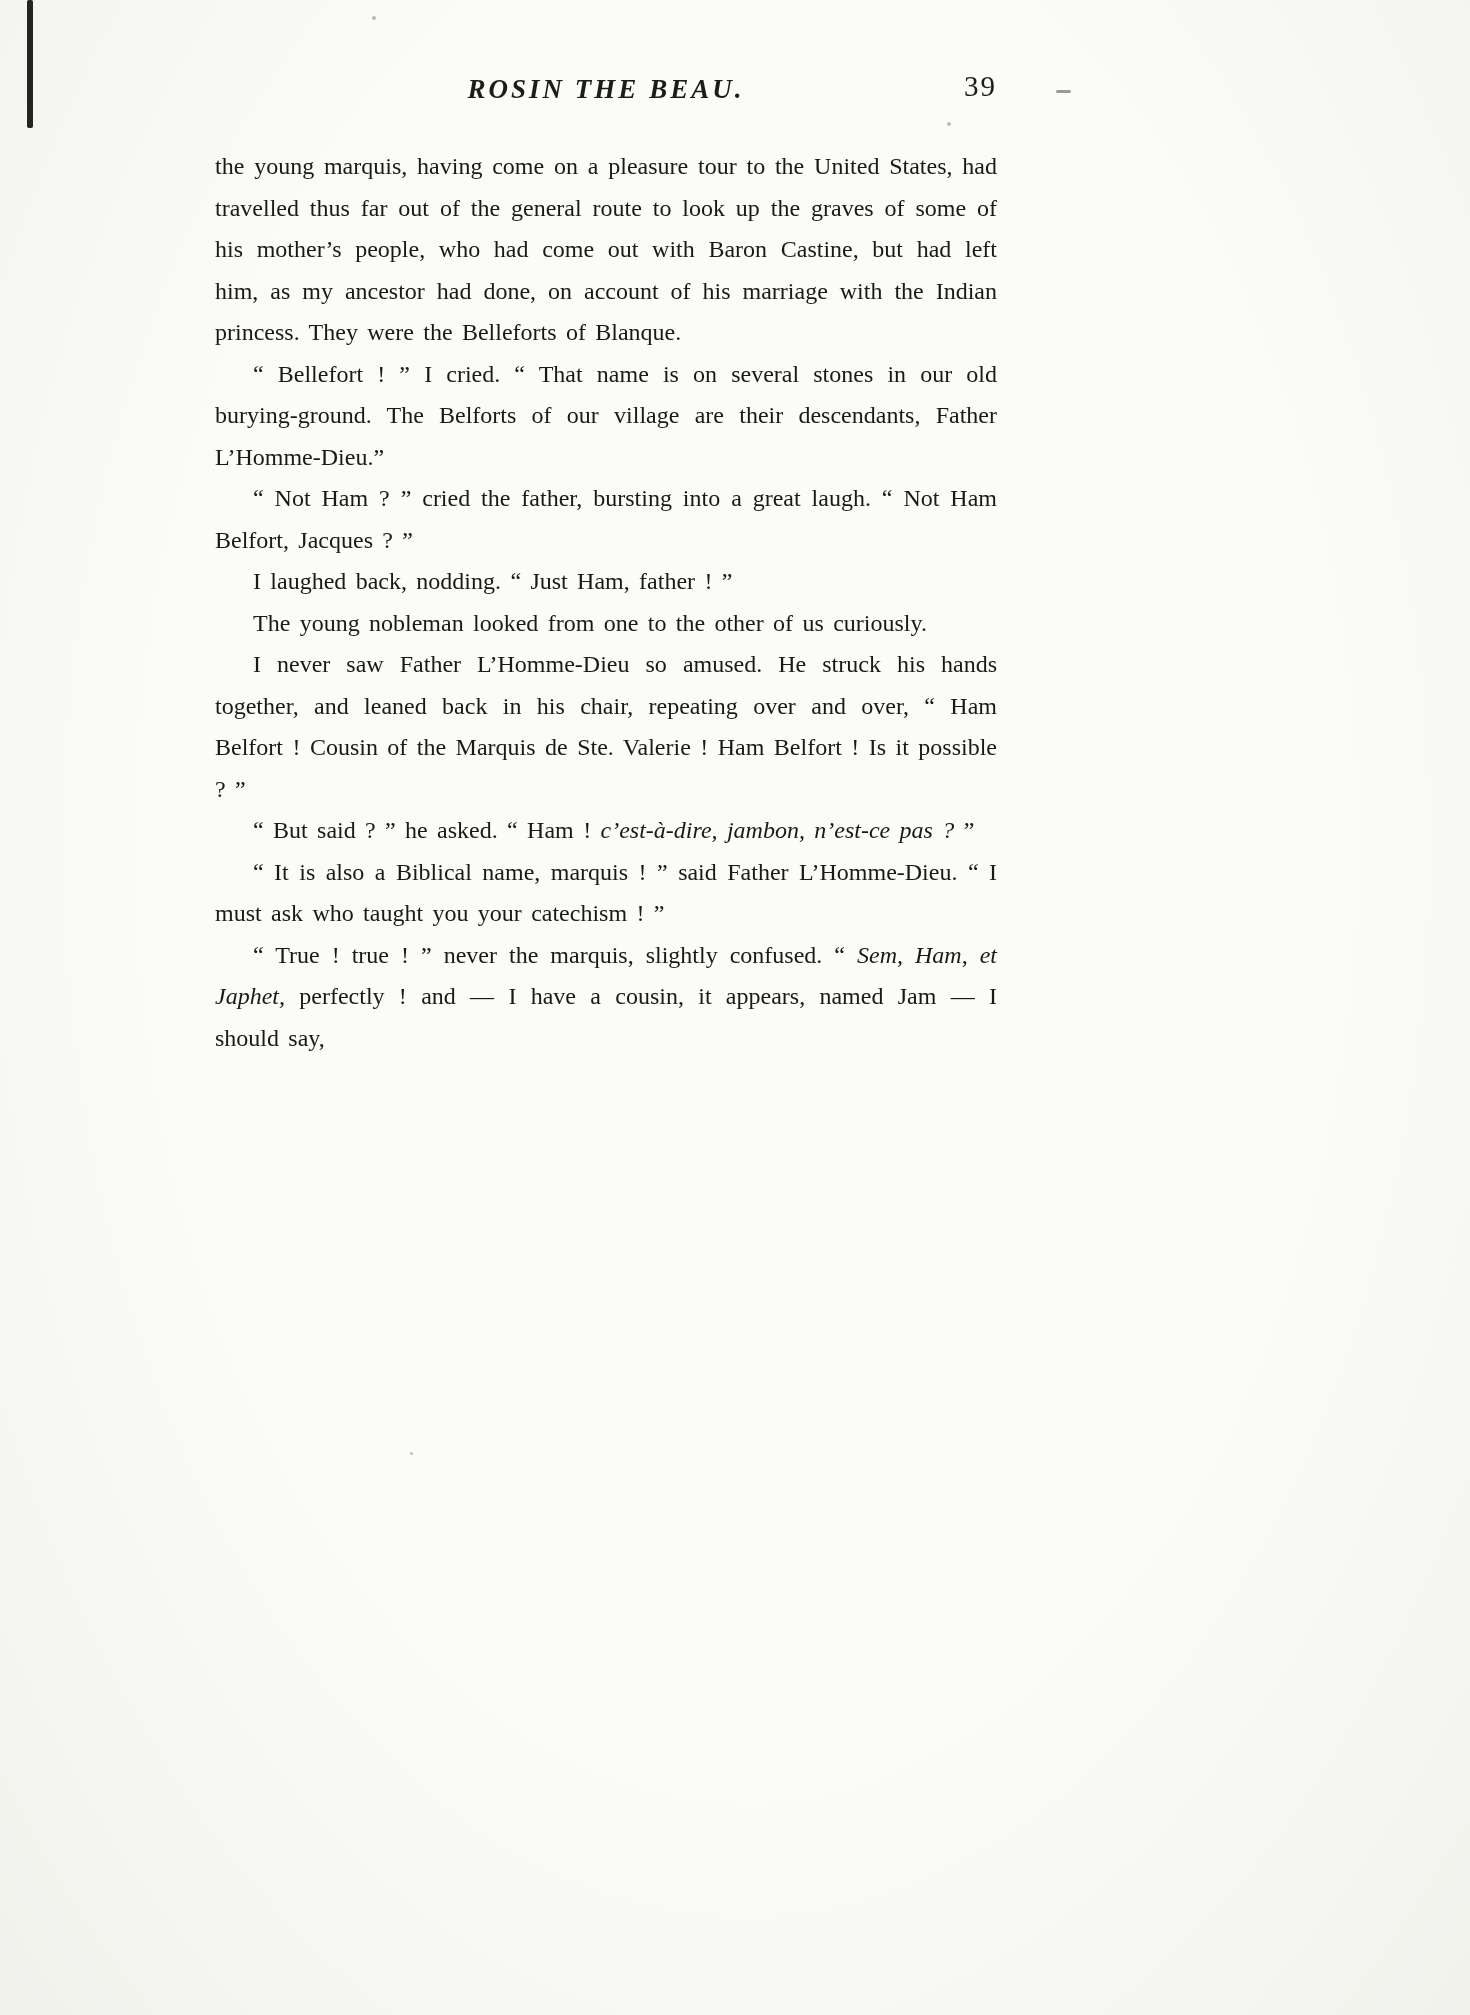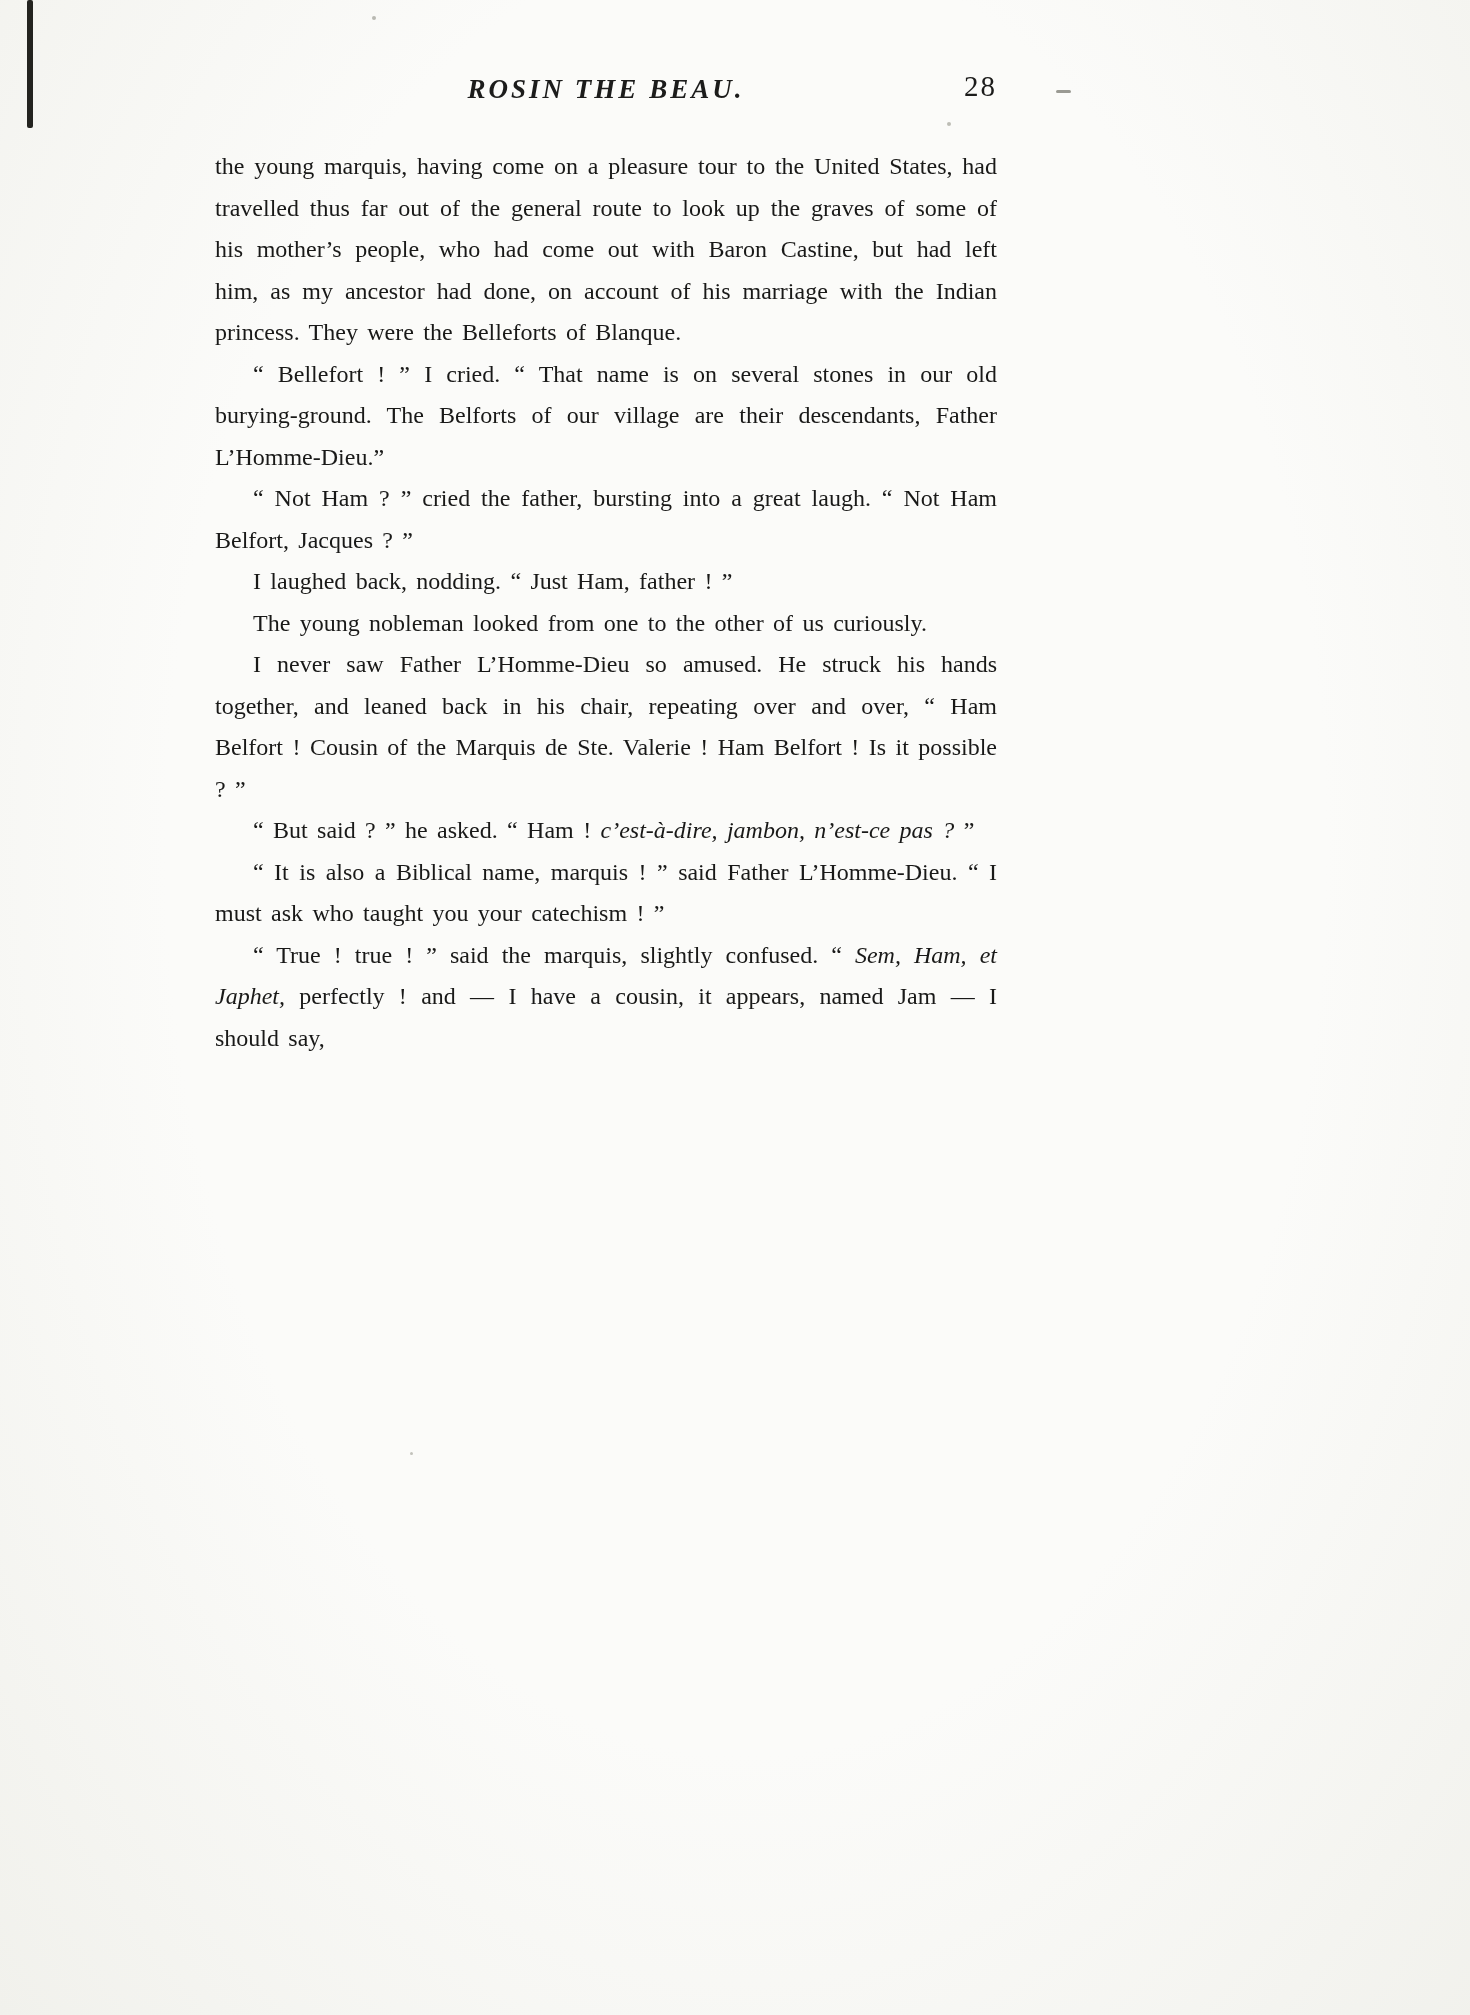--- a/index.html
+++ b/index.html
@@ -118,28 +118,28 @@
 <div class="page">
 
   <div class="artifact-line"></div>
   <div class="artifact-dash"></div>
   <div class="artifact-speck-1"></div>
   <div class="artifact-speck-2"></div>
   <div class="artifact-speck-3"></div>
 
   <div class="page-header">
     <span class="running-title">ROSIN THE BEAU.</span>
-    <span class="page-number">28</span>
+    <span class="page-number">39</span>
   </div>
 
   <div class="page-body" id="paragraphs">
       <p class="para"><span>the young marquis, having come on a pleasure tour to the United States, had travelled thus far out of the general route to look up the graves of some of his mother’s people, who had come out with Baron Castine, but had left him, as my ancestor had done, on account of his marriage with the Indian princess. They were the Belleforts of Blanque.</span></p>
       <p class="para indent"><span>“ Bellefort ! ” I cried. “ That name is on several stones in our old burying-ground. The Belforts of our village are their descendants, Father L’Homme-Dieu.”</span></p>
       <p class="para indent"><span>“ Not Ham ? ” cried the father, bursting into a great laugh. “ Not Ham Belfort, Jacques ? ”</span></p>
       <p class="para indent"><span>I laughed back, nodding. “ Just Ham, father ! ”</span></p>
       <p class="para indent"><span>The young nobleman looked from one to the other of us curiously.</span></p>
       <p class="para indent"><span>I never saw Father L’Homme-Dieu so amused. He struck his hands together, and leaned back in his chair, repeating over and over, “ Ham Belfort ! Cousin of the Marquis de Ste. Valerie ! Ham Belfort ! Is it possible ? ”</span></p>
       <p class="para indent"><span>“ But said ? ” he asked. “ Ham ! </span><em>c’est-à-dire, jambon, n’est-ce pas ?</em><span> ”</span></p>
       <p class="para indent"><span>“ It is also a Biblical name, marquis ! ” said Father L’Homme-Dieu. “ I must ask who taught you your catechism ! ”</span></p>
-      <p class="para indent"><span>“ True ! true ! ” said the marquis, slightly confused. “ </span><em>Sem, Ham, et Japhet,</em><span> perfectly ! and — I have a cousin, it appears, named Jam — I should say,</span></p>
+      <p class="para indent"><span>“ True ! true ! ” never the marquis, slightly confused. “ </span><em>Sem, Ham, et Japhet,</em><span> perfectly ! and — I have a cousin, it appears, named Jam — I should say,</span></p>
     </div>
 
 </div>
 
 </body></html>

